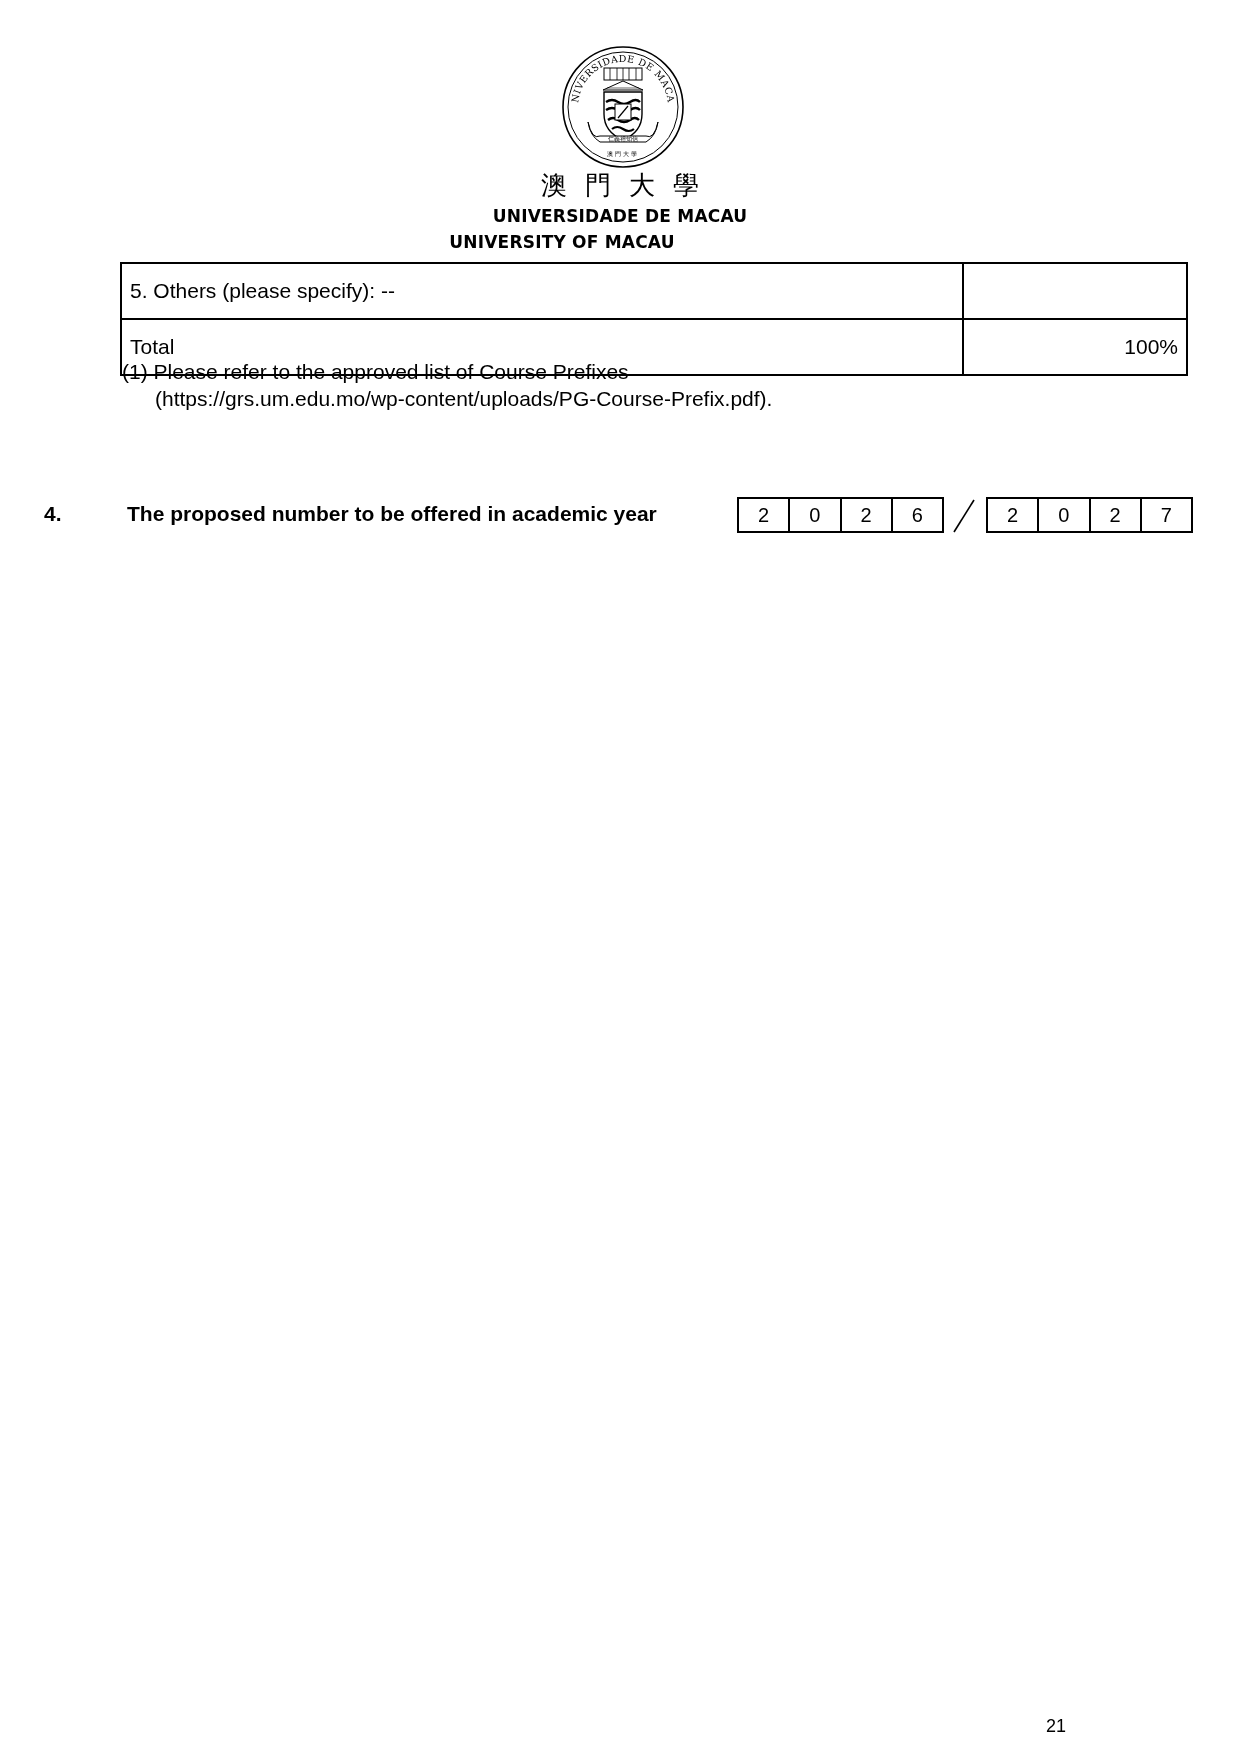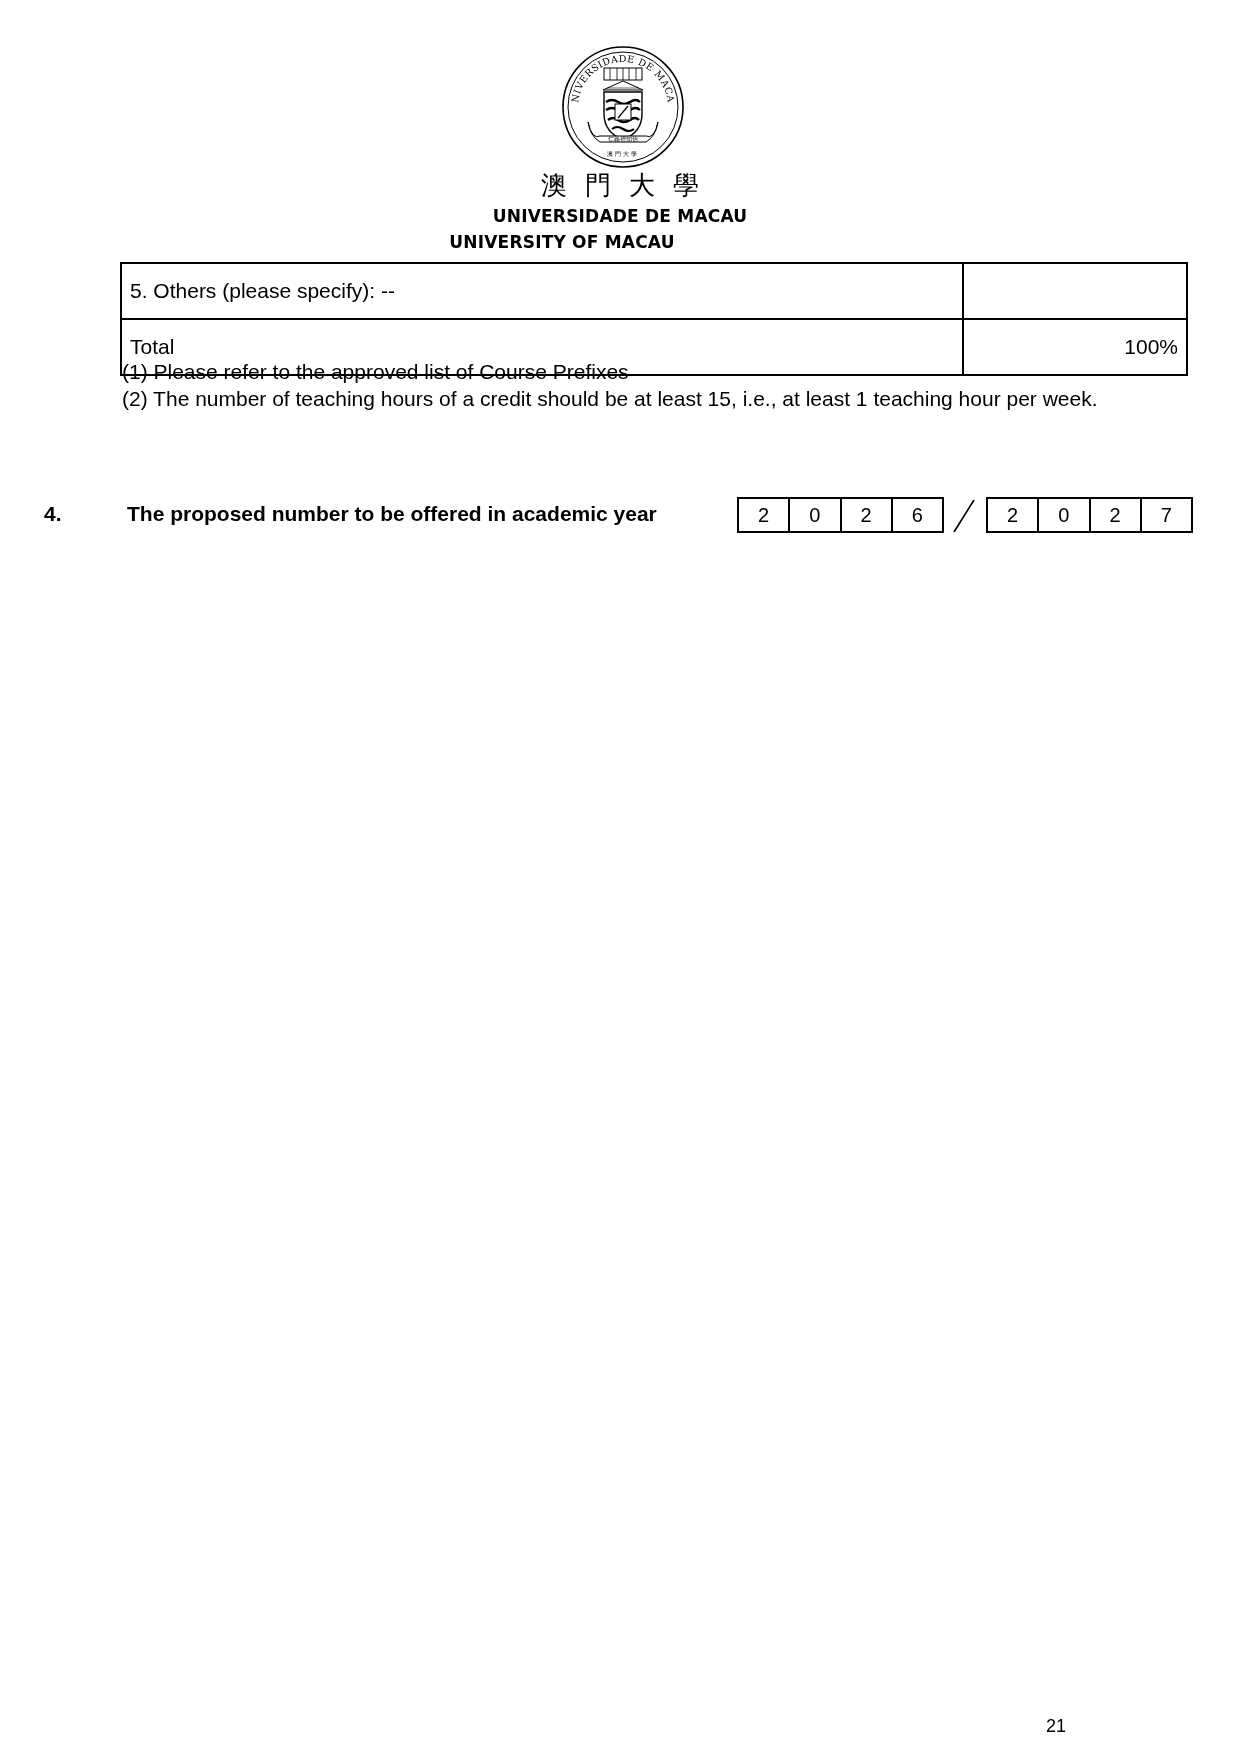--- a/index.html
+++ b/index.html
@@ -90,21 +90,21 @@
   </tr>
   <tr>
     <td class="label total-text">Total</td>
     <td class="val total-val">100%</td>
   </tr>
 </tbody>
   </table>
 
 <div class="notes">
   <div>(1) Please refer to the approved list of Course Prefixes</div>
-  <div>(2) The number of teaching hours of a credit should be at least 15, i.e., at least 1 teaching hour per week.</div>
+  <div class="indent">(https://grs.um.edu.mo/wp-content/uploads/PG-Course-Prefix.pdf).</div>
 </div>
 
 <div class="q4-num">4.</div>
 <div class="q4-text">The proposed number to be offered in academic year</div>
 
 <div class="year-group yg1">
   <div class="cell">2</div>
   <div class="cell">0</div>
   <div class="cell">2</div>
   <div class="cell">6</div>

